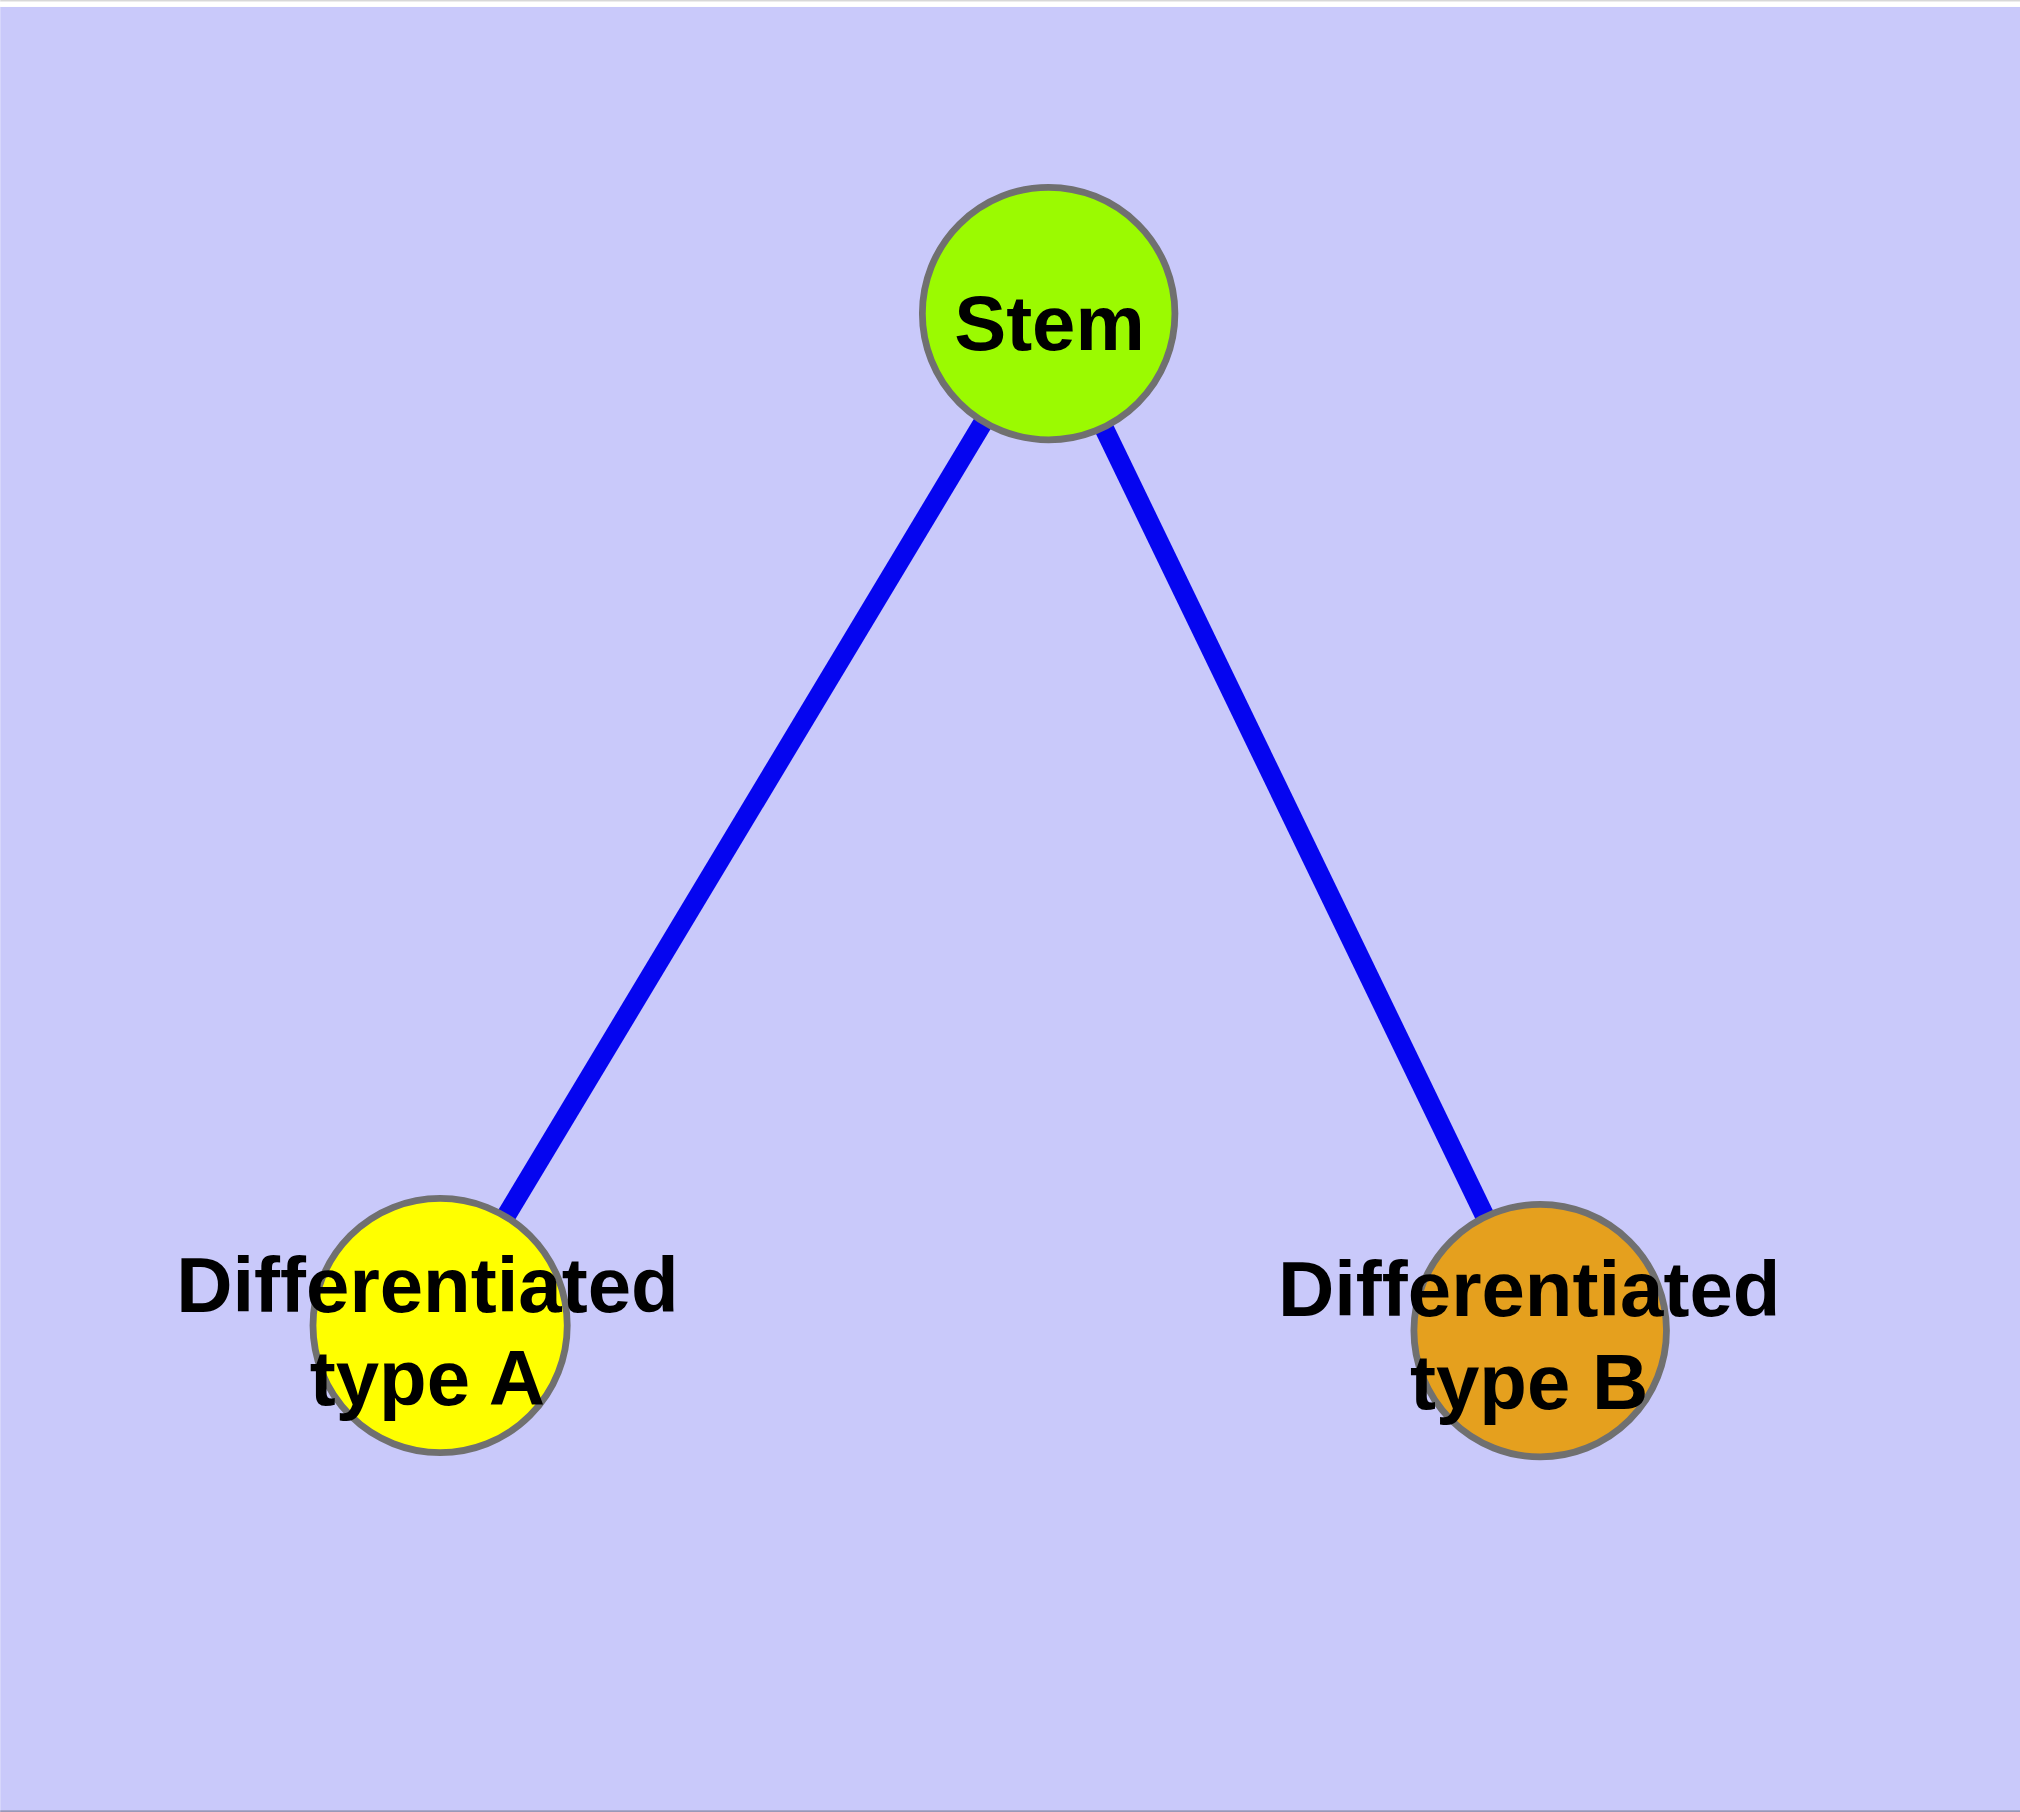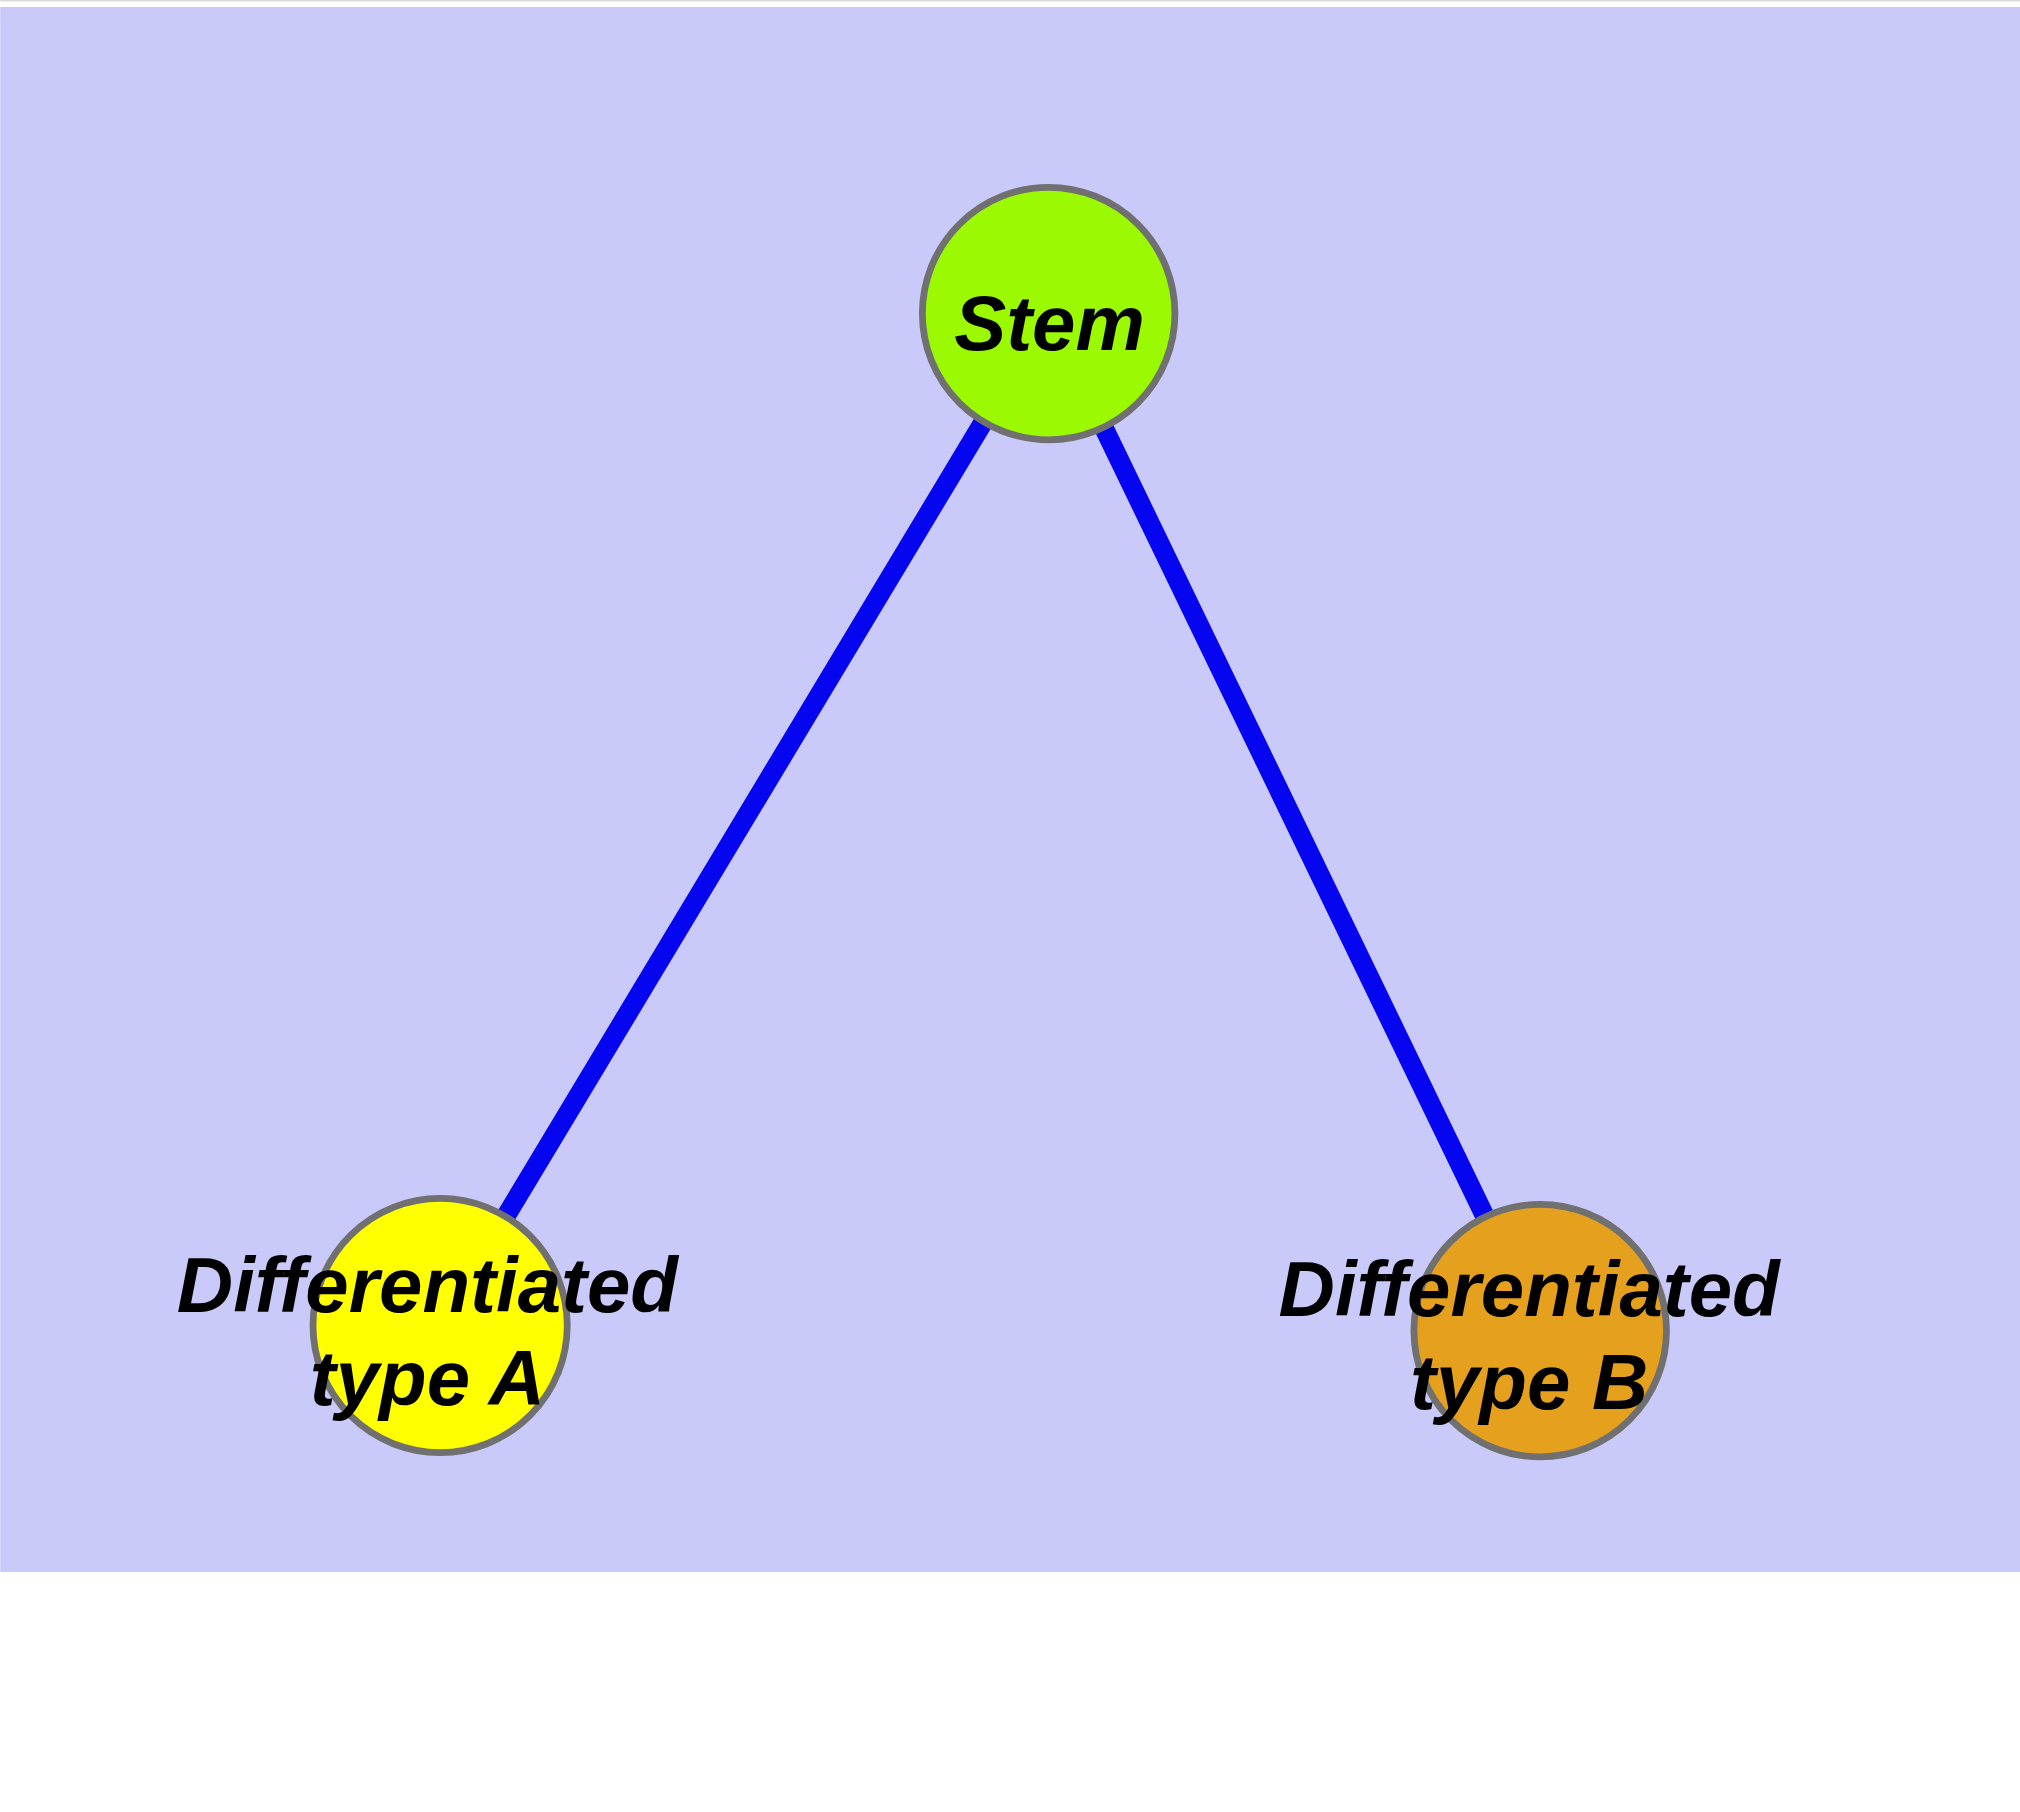--- a/index.html
+++ b/index.html
@@ -2,23 +2,22 @@
 <html style="--background: #c9c9fa; --top-strip: #ffffff; --top-line: #d8d8d8; --bottom-line: #9898b8; --edge: #0505f0; --node-border: #707070; --label: #000000; --stem-fill: #9bfa01; --typeA-fill: #ffff00; --typeB-fill: #e5a01e;font-size:13.6px"><head>
 <meta charset="utf-8">
 <style>
   html, body {
     margin: 0;
     padding: 0;
     background: #ffffff;
   }
   .stage {
     width: 2021px;
-    height: 1572px;
+    height: 1812px;
     position: relative;
-    font-style: italic;
   }
   svg {
     display: block;
     width: 2021px;
     height: 1812px;
   }
   .bg-rect        { fill: var(--background, #c9c9fa); }
   .top-line       { fill: var(--top-line, #d8d8d8); }
   .top-strip      { fill: var(--top-strip, #ffffff); }
   .bottom-line    { fill: var(--bottom-line, #9898b8); }

